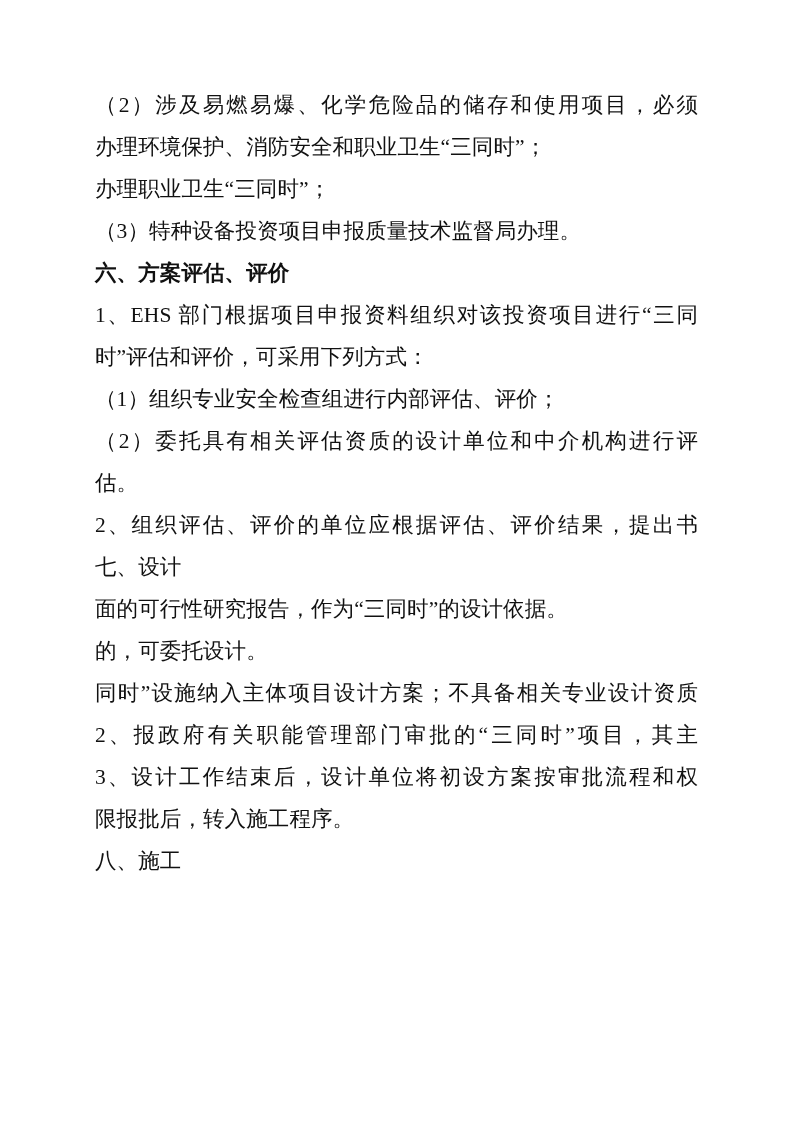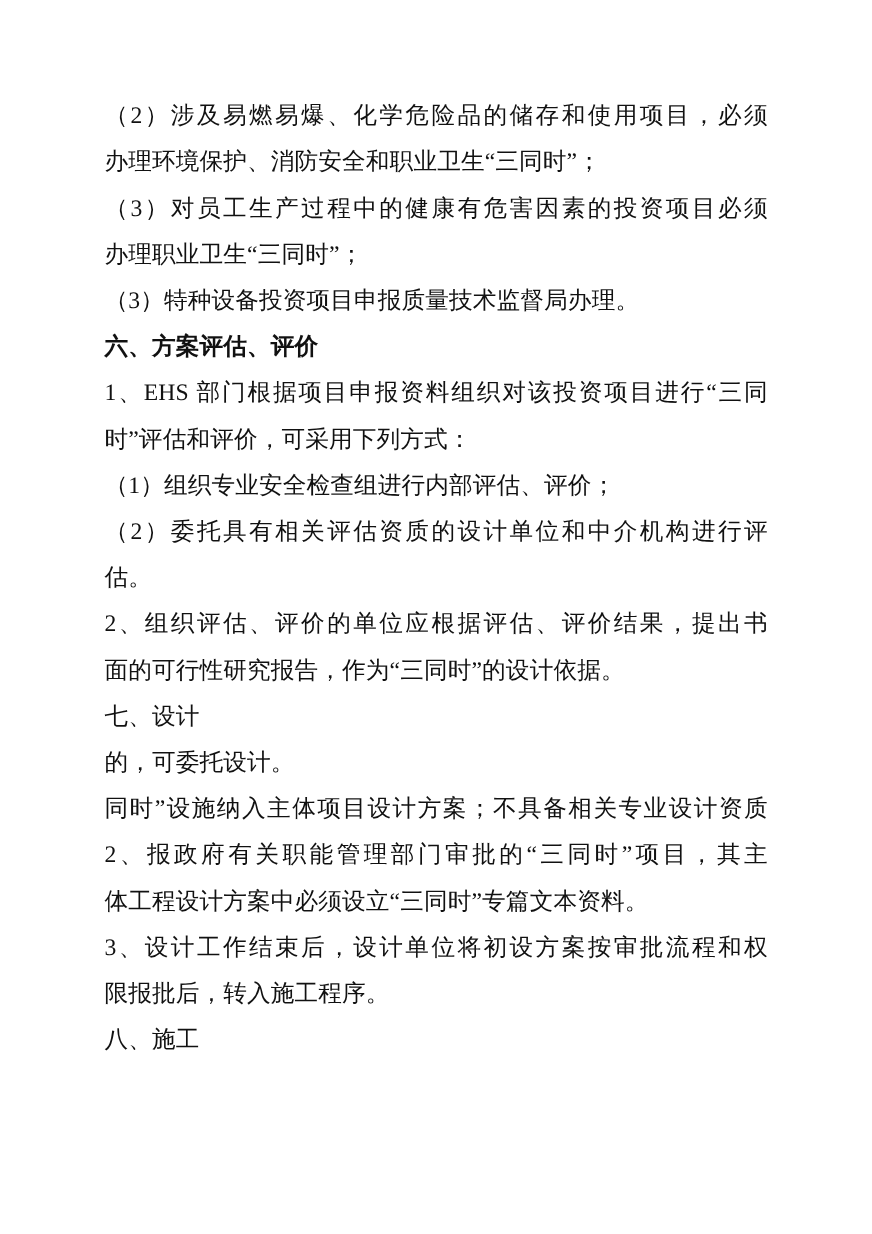--- a/index.html
+++ b/index.html
@@ -50,33 +50,31 @@
     width: 603px;
   }
 </style>
 </head>
 <body>
 
 <div class="page">
   <div class="content">
       <div class="line justify">（2）涉及易燃易爆、化学危险品的储存和使用项目，必须</div>
       <div class="line">办理环境保护、消防安全和职业卫生“三同时”；</div>
-      <div class="line justify">（3）对员工生产过程中的健康有危害因素的投资项目必须</div>
       <div class="line">办理职业卫生“三同时”；</div>
       <div class="line">（3）特种设备投资项目申报质量技术监督局办理。</div>
       <div class="line bold">六、方案评估、评价</div>
       <div class="line justify">1、EHS 部门根据项目申报资料组织对该投资项目进行“三同</div>
       <div class="line">时”评估和评价，可采用下列方式：</div>
       <div class="line">（1）组织专业安全检查组进行内部评估、评价；</div>
       <div class="line justify">（2）委托具有相关评估资质的设计单位和中介机构进行评</div>
       <div class="line">估。</div>
       <div class="line justify">2、组织评估、评价的单位应根据评估、评价结果，提出书</div>
+      <div class="line">七、设计</div>
       <div class="line">面的可行性研究报告，作为“三同时”的设计依据。</div>
-      <div class="line">七、设计</div>
       <div class="line">的，可委托设计。</div>
       <div class="line justify">同时”设施纳入主体项目设计方案；不具备相关专业设计资质</div>
       <div class="line justify">2、报政府有关职能管理部门审批的“三同时”项目，其主</div>
-      <div class="line">体工程设计方案中必须设立“三同时”专篇文本资料。</div>
       <div class="line justify">3、设计工作结束后，设计单位将初设方案按审批流程和权</div>
       <div class="line">限报批后，转入施工程序。</div>
       <div class="line">八、施工</div>
     </div>
 </div>
 
 </body></html>

